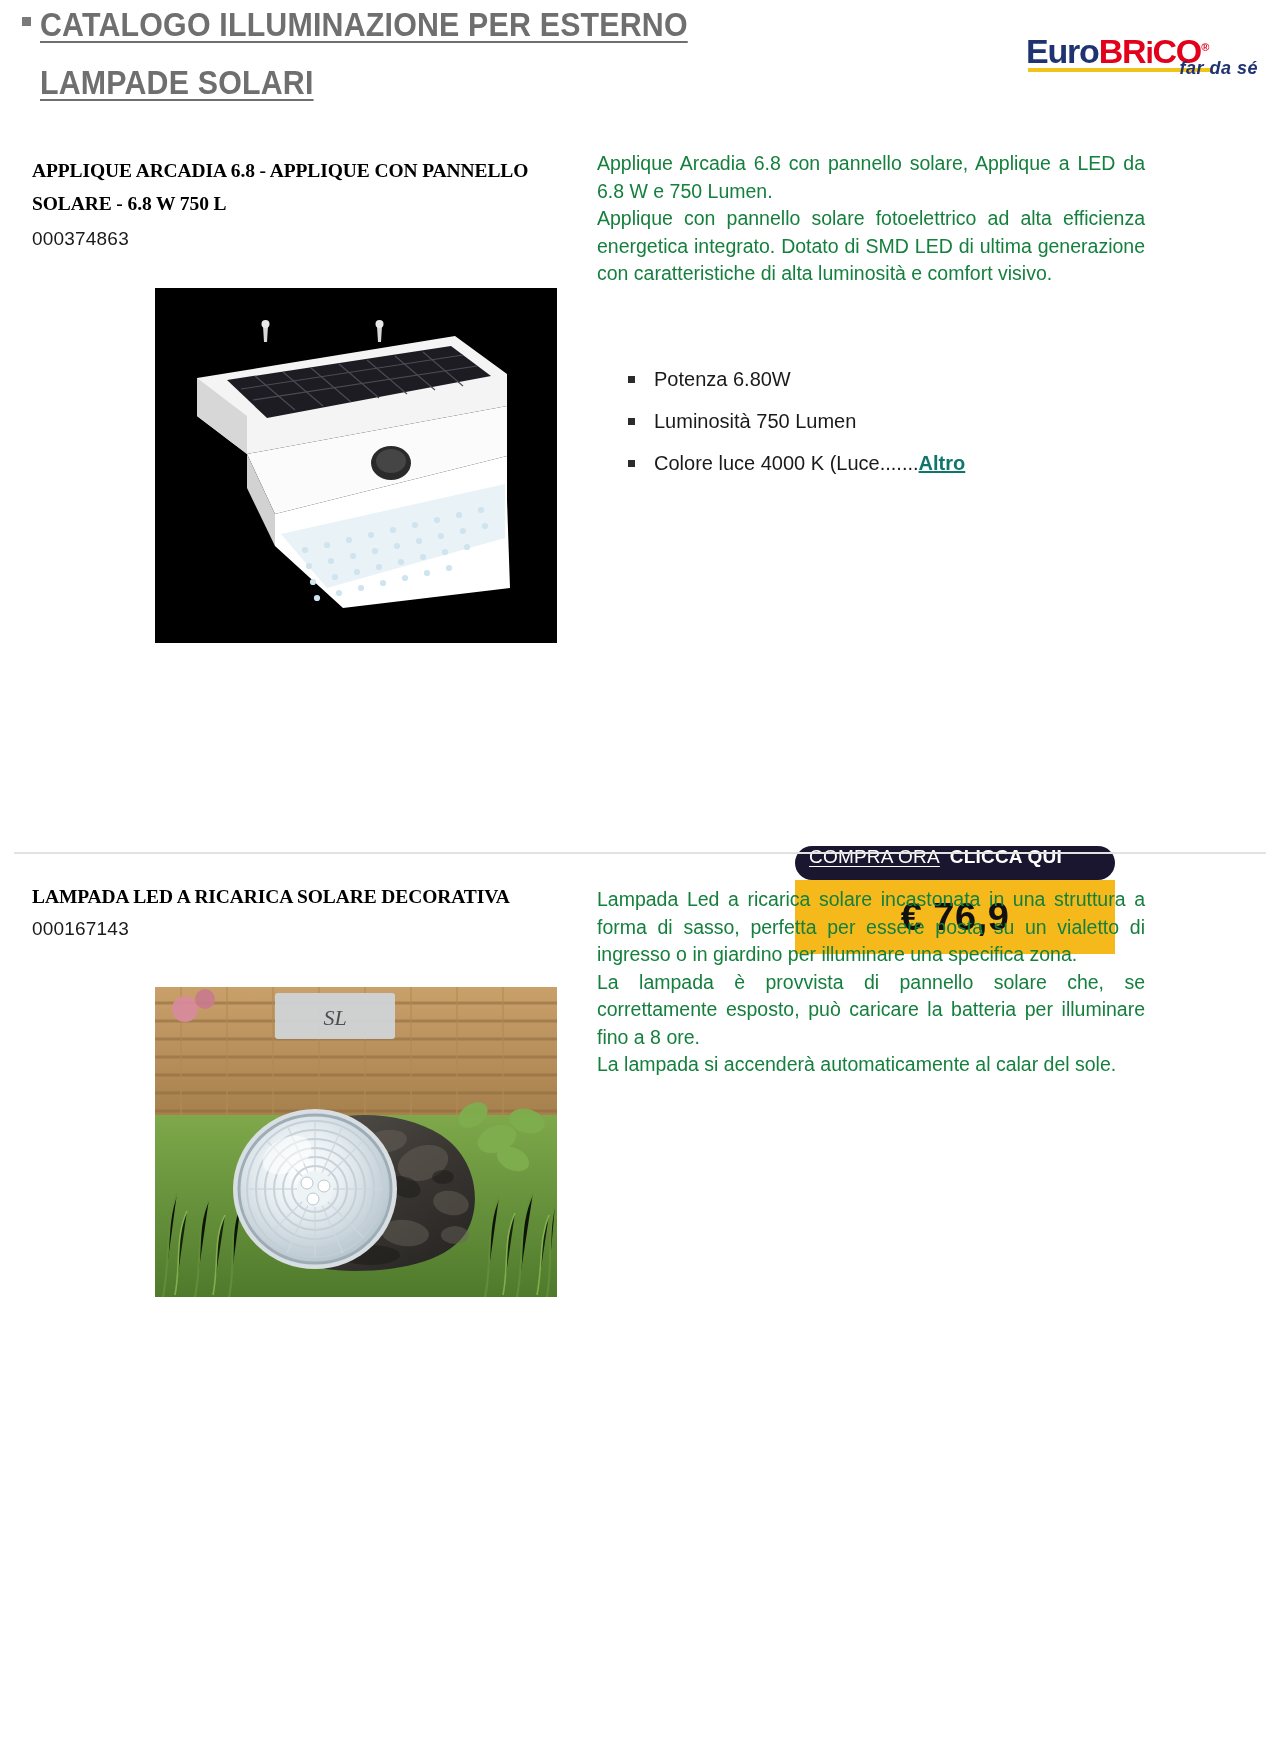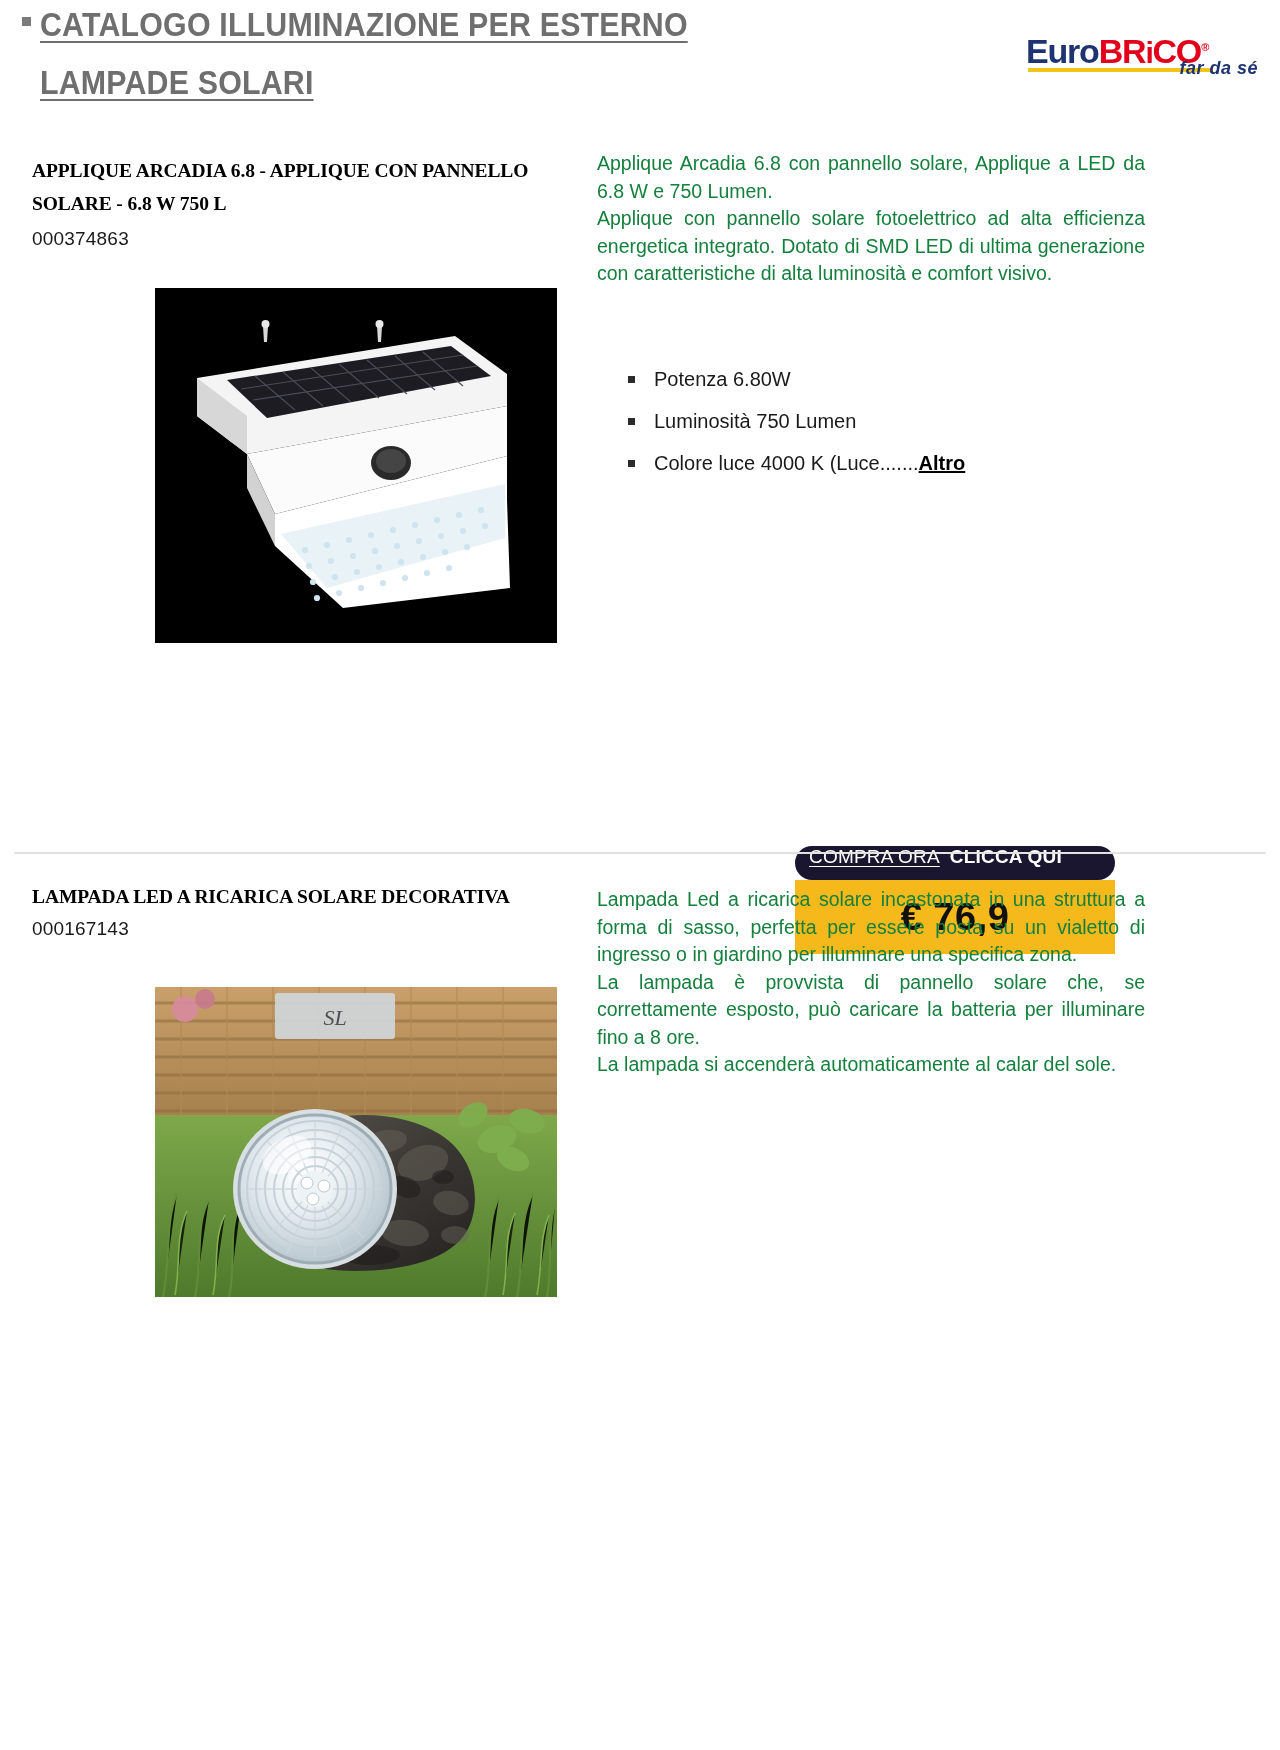--- a/index.html
+++ b/index.html
@@ -129,21 +129,21 @@
     color: #1a1a1a;
   }
   .bullets li::before {
     content: "";
     position: absolute; left: 0; top: 18px;
     width: 7px; height: 7px; background: #2b2b2b;
   }
   .altro {
     font-weight: bold;
     text-decoration: underline;
-    color: #000000;
+    color: #0f766e;
   }
 
   
   .buy { position: absolute; }
   .buy-bar {
     background: #1b1630;
     height: 34px;
     display: flex;
     align-items: flex-start;
     padding-left: 14px;

